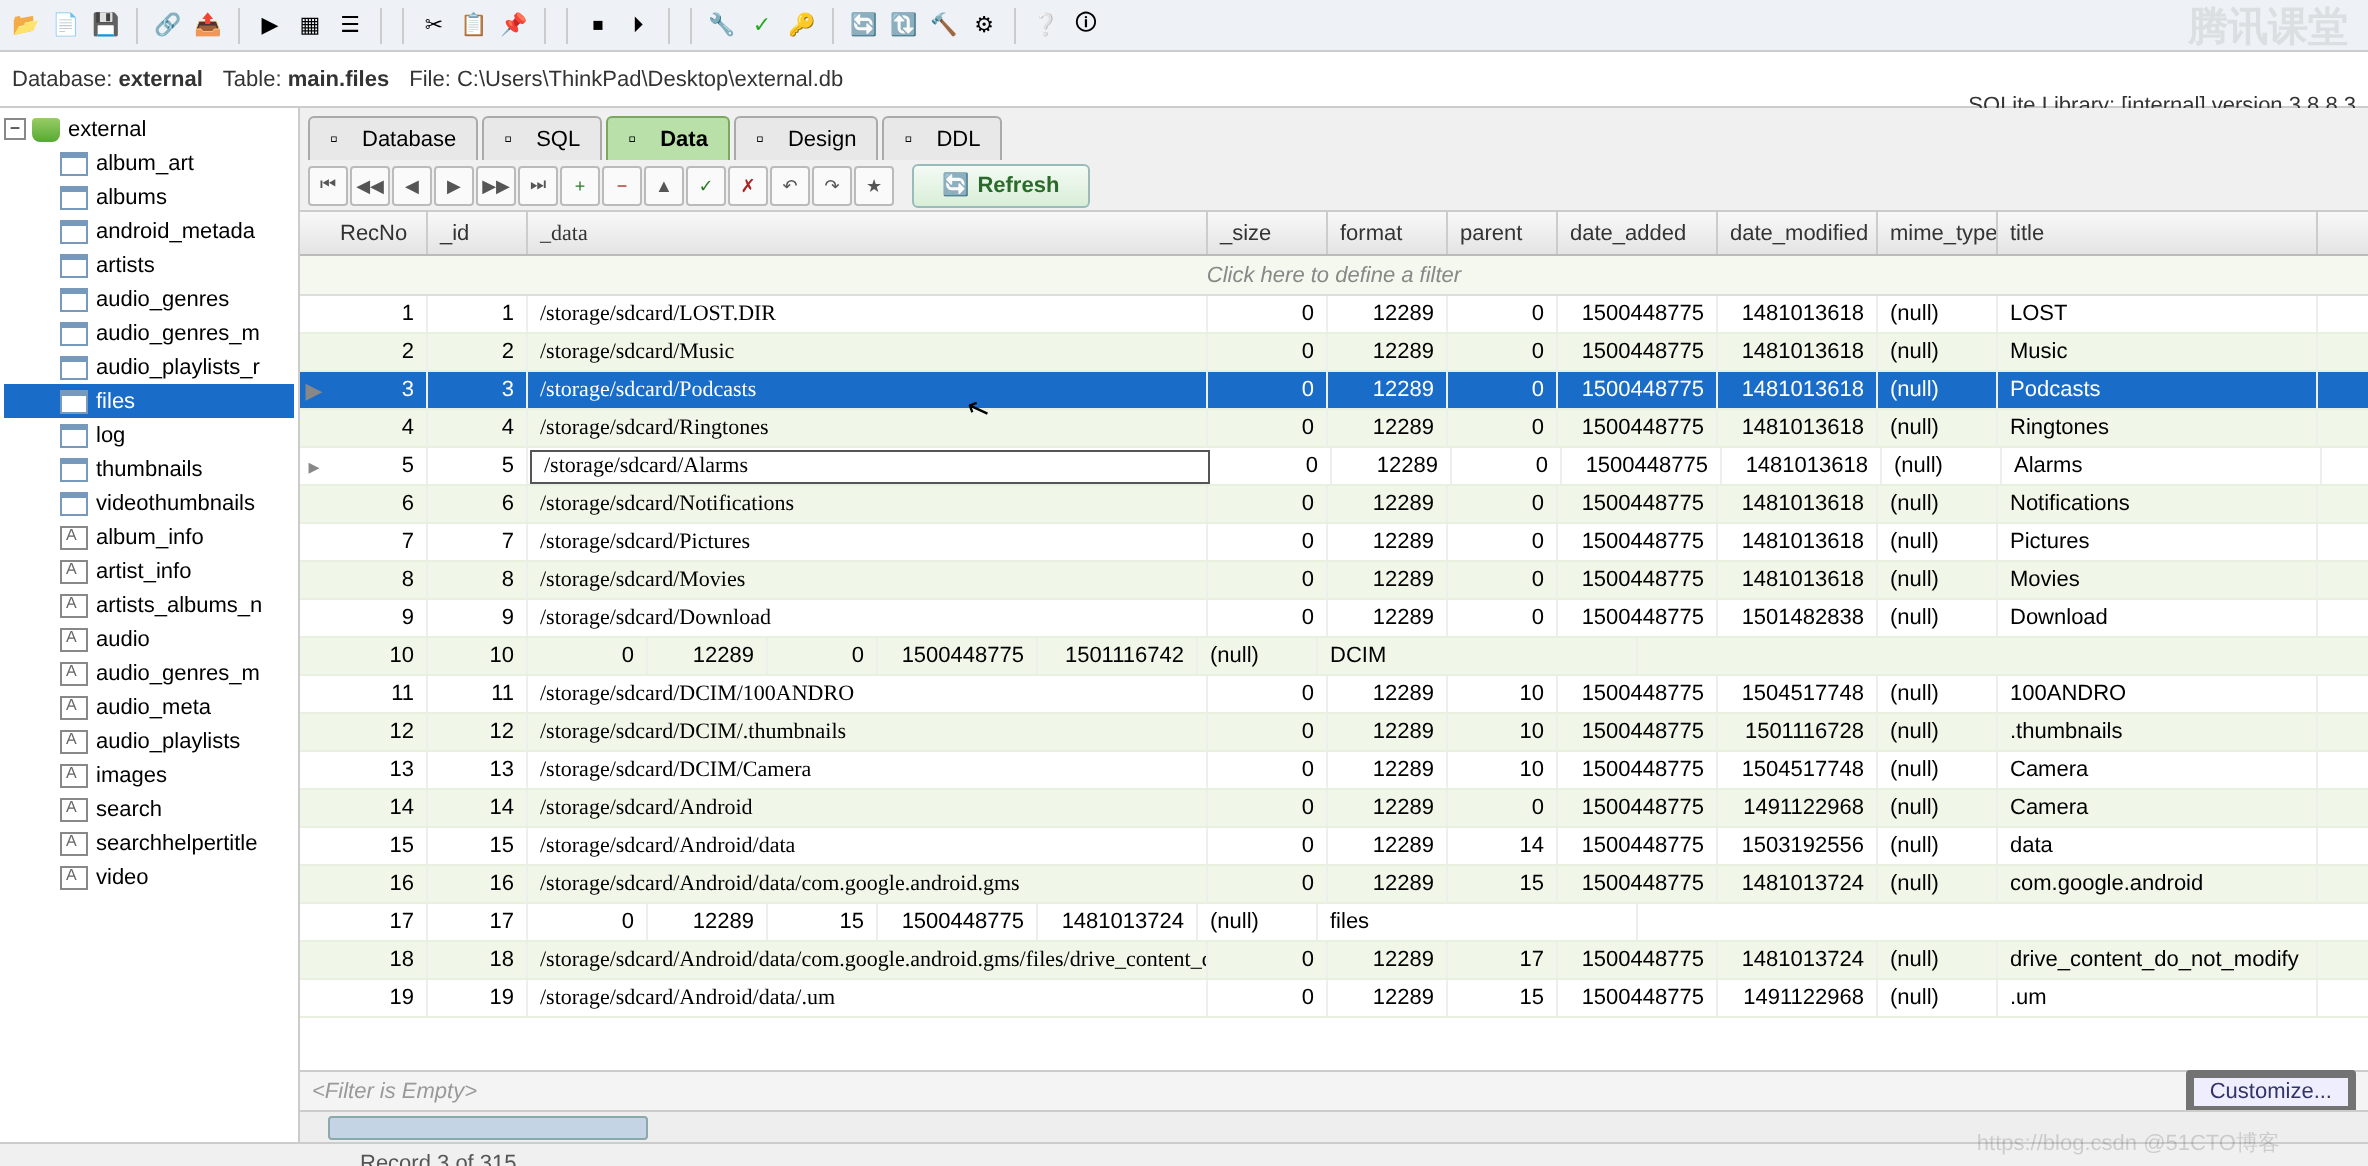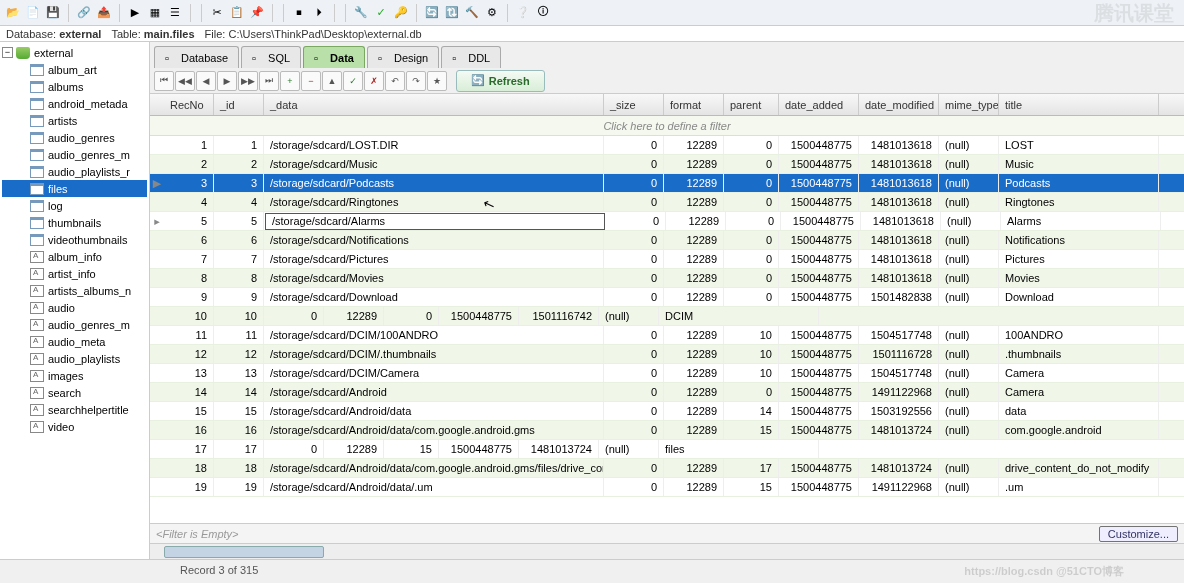--- a/index.html
+++ b/index.html
@@ -1,20 +1,20 @@
 <!DOCTYPE html>
 <html><head>
 <meta charset="utf-8">
 <style>
 * { box-sizing: border-box; margin: 0; padding: 0; font-family: Tahoma, Arial, sans-serif; font-size: 11px; }
 body { background: #f0f0f0; width: 1184px; height: 583px; overflow: hidden; position: relative; }
 .toolbar-top { height: 26px; background: #eef2f6; border-bottom: 1px solid #ccc; display: flex; align-items: center; padding: 0 4px; gap: 2px; }
 .tb-ico { width: 18px; height: 18px; display: inline-flex; align-items: center; justify-content: center; border: 1px solid transparent; border-radius: 2px; cursor: pointer; }
 .tb-sep { width: 1px; height: 18px; background: #ccc; margin: 0 4px; }
-.info-bar { height: 16px; background: #fff; border-bottom: 1px solid #ccc; display: flex; align-items: center; padding: 0 6px; gap: 10px; color: #333; }
+.info-bar { height: 28px; background: #fff; border-bottom: 1px solid #ccc; display: flex; align-items: center; padding: 0 6px; gap: 10px; color: #333; }
 .info-bar .right { margin-left: auto; margin-top: 26px; }
 .main { display: flex; height: calc(100% - 66px); }
 .sidebar { width: 150px; background: #fff; border-right: 1px solid #ccc; overflow: hidden; }
 .tree-root { padding: 2px; }
 .tree-item { display: flex; align-items: center; height: 17px; padding-left: 4px; cursor: pointer; white-space: nowrap; overflow: hidden; }
 .tree-item.root { padding-left: 0; }
 .tree-item.child { padding-left: 28px; }
 .tree-item.sel { background: #1a6cc9; color: #fff; }
 .tree-ico { width: 14px; height: 12px; margin-right: 4px; flex-shrink: 0; }
 .ico-db { background: linear-gradient(#9c6,#5a3); border-radius: 2px 2px 4px 4px; }
@@ -37,35 +37,35 @@
 .row { display: flex; height: 19px; border-bottom: 1px solid #e8f0e0; align-items: center; }
 .row:nth-child(odd) { background: #fff; }
 .row:nth-child(even) { background: #f0f6e8; }
 .row.selected { background: #1a6cc9 !important; color: #fff; }
 .cell { border-right: 1px solid #eee; padding: 0 6px; white-space: nowrap; overflow: hidden; display:flex; align-items:center; height:100%; }
 .cell.num { justify-content: flex-end; }
 .cell.edit-box { border: 1px solid #555; background: #fff; color: #000; height:17px; margin:1px; }
 .row-ind { width: 14px; text-align:center; color:#888; }
 .c-recno { width: 50px; }
 .c-id { width: 50px; }
-.c-data { width: 340px; }
+.c-data { width: 340px; font-family: Liberation Serif, serif; }
 .c-size { width: 60px; }
 .c-format { width: 60px; }
 .c-parent { width: 55px; }
 .c-dateadd { width: 80px; }
 .c-datemod { width: 80px; }
 .c-mime { width: 60px; }
 .c-title { width: 160px; }
 .bottom-filter { height: 20px; background: #f4f4f4; border-top: 1px solid #ccc; display: flex; align-items: center; padding: 0 6px; color: #999; font-style: italic; }
-.customize { margin-left: auto; padding: 1px 8px; border: 1px solid #737373; border-radius: 2px; background: #eef; color: #336; cursor: pointer; font-style: normal; }
+.customize { margin-left: auto; padding: 1px 8px; border: 4px solid #737373; border-radius: 2px; background: #eef; color: #336; cursor: pointer; font-style: normal; }
 .hscroll { height: 16px; background: #eee; border-top: 1px solid #ccc; position:relative; }
 .hscroll-thumb { position:absolute; left:14px; top:2px; width:160px; height:12px; background:#c4d4e4; border:1px solid #8aa; border-radius:2px; }
 .status-bar { height: 20px; background: #f0f0f0; border-top: 1px solid #ccc; display: flex; align-items: center; padding: 0 180px; color: #555; }
 .watermark { position: absolute; right: 10px; top: 0px; font-size: 20px; color: rgba(0,0,0,0.08); font-weight: bold; pointer-events:none; }
-.watermark2 { position: absolute; right: 60px; bottom: 4px; font-size: 11px; color: rgba(0,0,0,0.15); pointer-events:none;font-weight:bold; }
+.watermark2 { position: absolute; right: 44px; bottom: 4px; font-size: 11px; color: rgba(0,0,0,0.15); pointer-events:none; }
 .cursor-arrow { position:absolute; left:483px; top:196px; pointer-events:none; font-size:14px; color:#000; transform:rotate(-20deg); }
 </style>
 </head>
 <body>
 
 <div class="toolbar-top">
   <span class="tb-ico">📂</span>
   <span class="tb-ico">📄</span>
   <span class="tb-ico">💾</span>
   <span class="tb-sep"></span>

